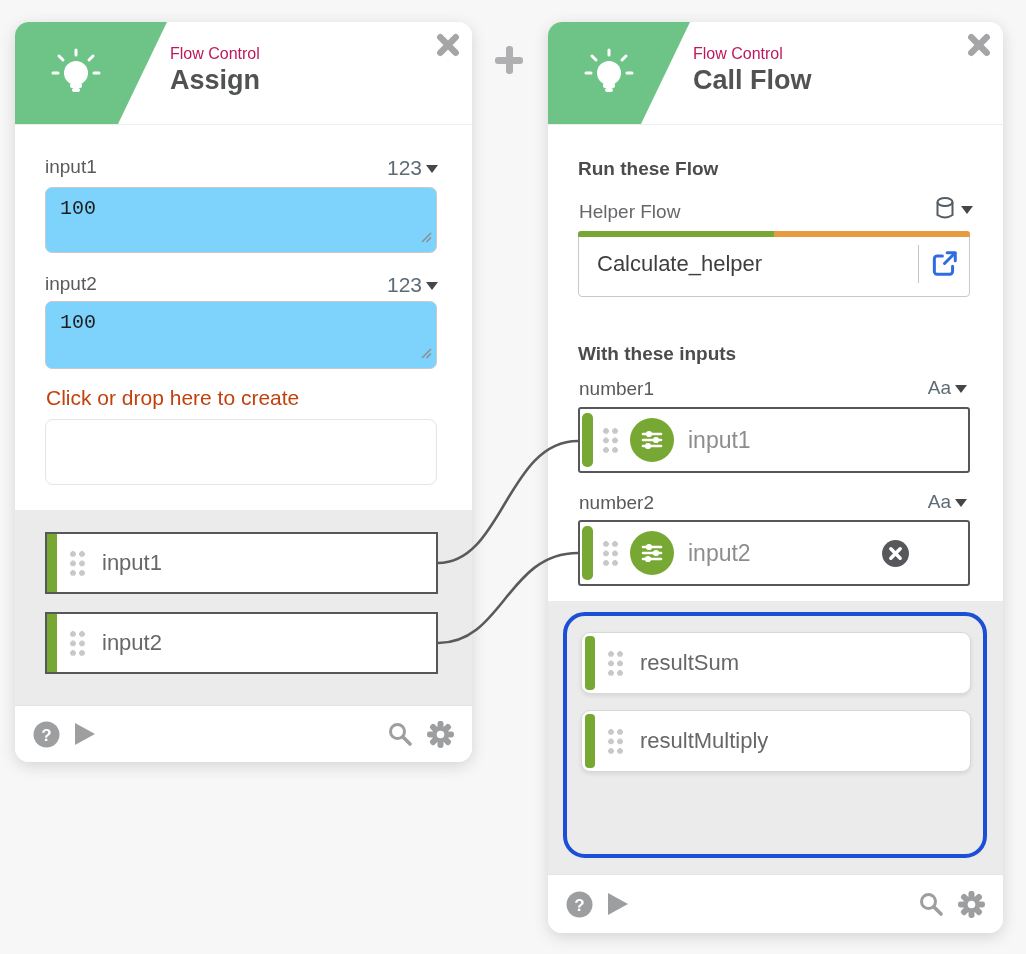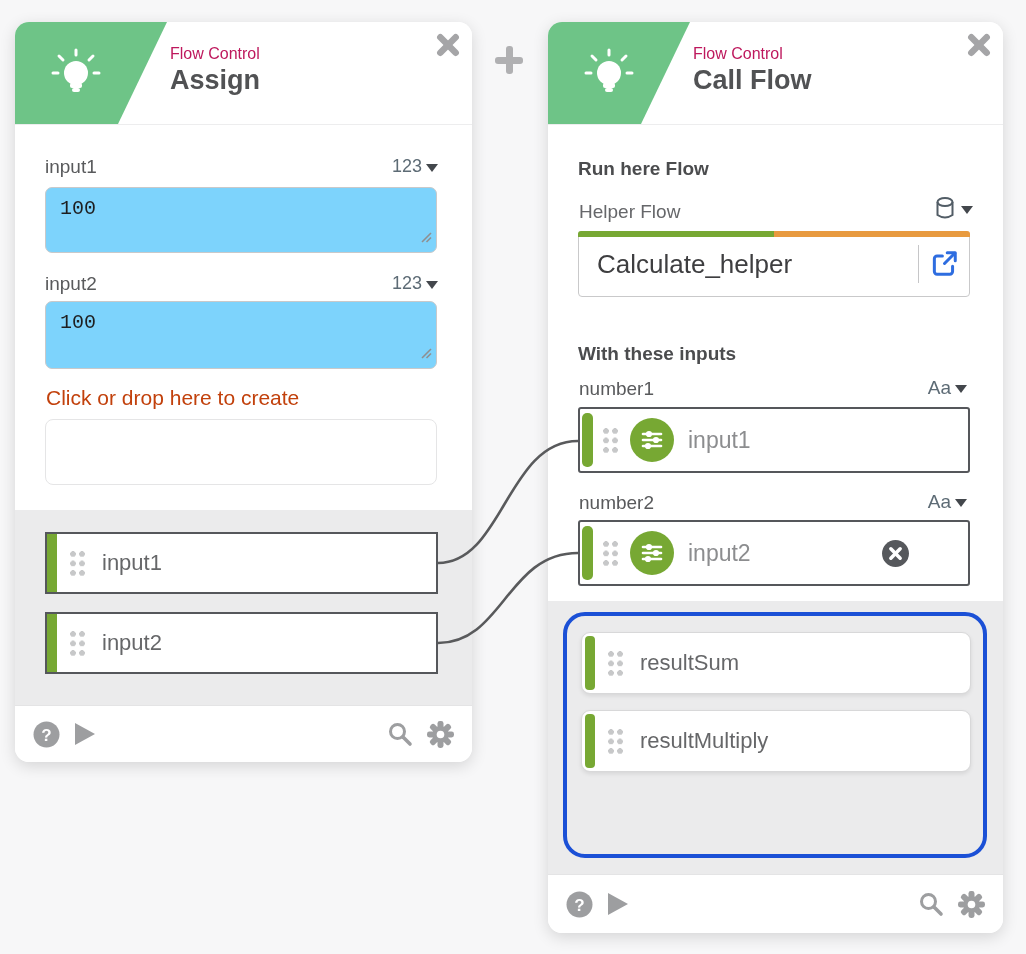--- a/index.html
+++ b/index.html
@@ -22,21 +22,21 @@
     clip-path:polygon(0 0,100% 0,calc(100% - 49px) 100%,0 100%);}
   .bulb{position:absolute;left:34px;top:24px;}
   .header-text{position:absolute;left:155px;top:22px;}
   .header-cat{font-size:16px;color:#be185d;line-height:1.2;}
   .header-title{font-size:27px;color:#515254;font-weight:600;margin-top:3px;line-height:1.1;}
   .close-btn{position:absolute;top:10px;right:11px;width:26px;height:26px;cursor:pointer;}
 
   
   .f-label{position:absolute;font-size:19px;color:#595a5c;}
   .heading{position:absolute;font-size:19px;font-weight:700;color:#4b4c4e;}
-  .type-badge{position:absolute;font-size:18px;color:#5d6b75;display:flex;align-items:center;gap:4px;}
+  .type-badge{position:absolute;font-size:21px;color:#5d6b75;display:flex;align-items:center;gap:4px;}
   .caret{width:0;height:0;border-left:6px solid transparent;border-right:6px solid transparent;
     border-top:8px solid #43474c;display:inline-block;margin-top:2px;}
 
   .ta-wrap{position:absolute;left:30px;width:392px;height:66px;}
   .ta-wrap textarea{width:100%;height:100%;box-sizing:border-box;border:1px solid #c9c9ca;
     border-radius:7px;padding:9px 14px;font-size:20px;color:#1e1e1f;resize:none;
     font-family:Liberation Mono, monospace;background:#7dd3fc;outline:none;}
   .resize-grip{position:absolute;right:5px;bottom:6px;pointer-events:none;}
 
   .hint{position:absolute;left:31px;font-size:21px;color:#c2410c;}
@@ -61,21 +61,21 @@
   .chip.soft .bar{width:10px;height:54px;align-self:center;margin-left:3px;border-radius:4px;}
   .chip.ghost{background:#f1f1f2;border:1px solid #e3e3e4;box-shadow:none;}
   .chip.ghost .bar{background:#a9c16d;}
   .chip.ghost .chip-label{color:#b4b4b6;}
 
   
   .flow-input{position:absolute;left:30px;top:209px;width:392px;height:66px;box-sizing:border-box;
     border:1px solid #c9c9ca;border-radius:4px;background:#fff;display:flex;align-items:center;}
   .duo-bar{position:absolute;top:-1px;left:-1px;right:-1px;height:6px;
     background:linear-gradient(to right,#77a833 50%,#e89a3f 50%);border-radius:3px 3px 0 0;}
-  .flow-value{font-size:26px;color:#3e3e40;margin-left:18px;}
+  .flow-value{font-size:22px;color:#3e3e40;margin-left:18px;}
   .v-divider{margin-left:auto;width:1px;height:38px;background:#c6c6c8;flex:none;}
   .open-flow{margin:0 10px;flex:none;cursor:pointer;display:flex;}
 
   .var-box{position:absolute;left:30px;width:392px;height:66px;box-sizing:border-box;
     border:2px solid #55575b;border-radius:3px;background:#fff;display:flex;align-items:center;}
   .var-box .bar{width:11px;height:54px;margin-left:2px;border-radius:5px;background:#77a833;flex:none;}
   .var-box .grip{margin-left:10px;}
   .circ{width:44px;height:44px;border-radius:50%;background:#77a833;margin-left:11px;flex:none;
     display:flex;align-items:center;justify-content:center;}
   .var-value{font-size:23px;color:#8c8d8f;margin-left:14px;}
@@ -247,21 +247,21 @@
     <span class="close-btn">
       <svg width="26" height="26" viewBox="0 0 22 22">
         <g stroke="#a5a5a7" stroke-width="5.5" stroke-linecap="round">
           <line x1="4.5" y1="4.5" x2="17.5" y2="17.5"></line>
           <line x1="17.5" y1="4.5" x2="4.5" y2="17.5"></line>
         </g>
       </svg>
     </span>
   </div>
 
-  <span class="heading" style="left:30px;top:136px">Run here Flow</span>
+  <span class="heading" style="left:30px;top:136px">Run these Flow</span>
   <span class="f-label" style="left:31px;top:179px;color:#66676a">Helper Flow</span>
   <span class="type-badge" style="right:30px;top:174px;gap:6px">
     <svg width="20" height="26" viewBox="0 0 20 26" fill="none">
       <ellipse cx="10" cy="6" rx="7.5" ry="4" stroke="#525d66" stroke-width="2"></ellipse>
       <path d="M2.5 6 V19 Q10 24 17.5 19 V6" stroke="#525d66" stroke-width="2" fill="none"></path>
     </svg>
     <i class="caret"></i>
   </span>
 
   <div class="flow-input">

